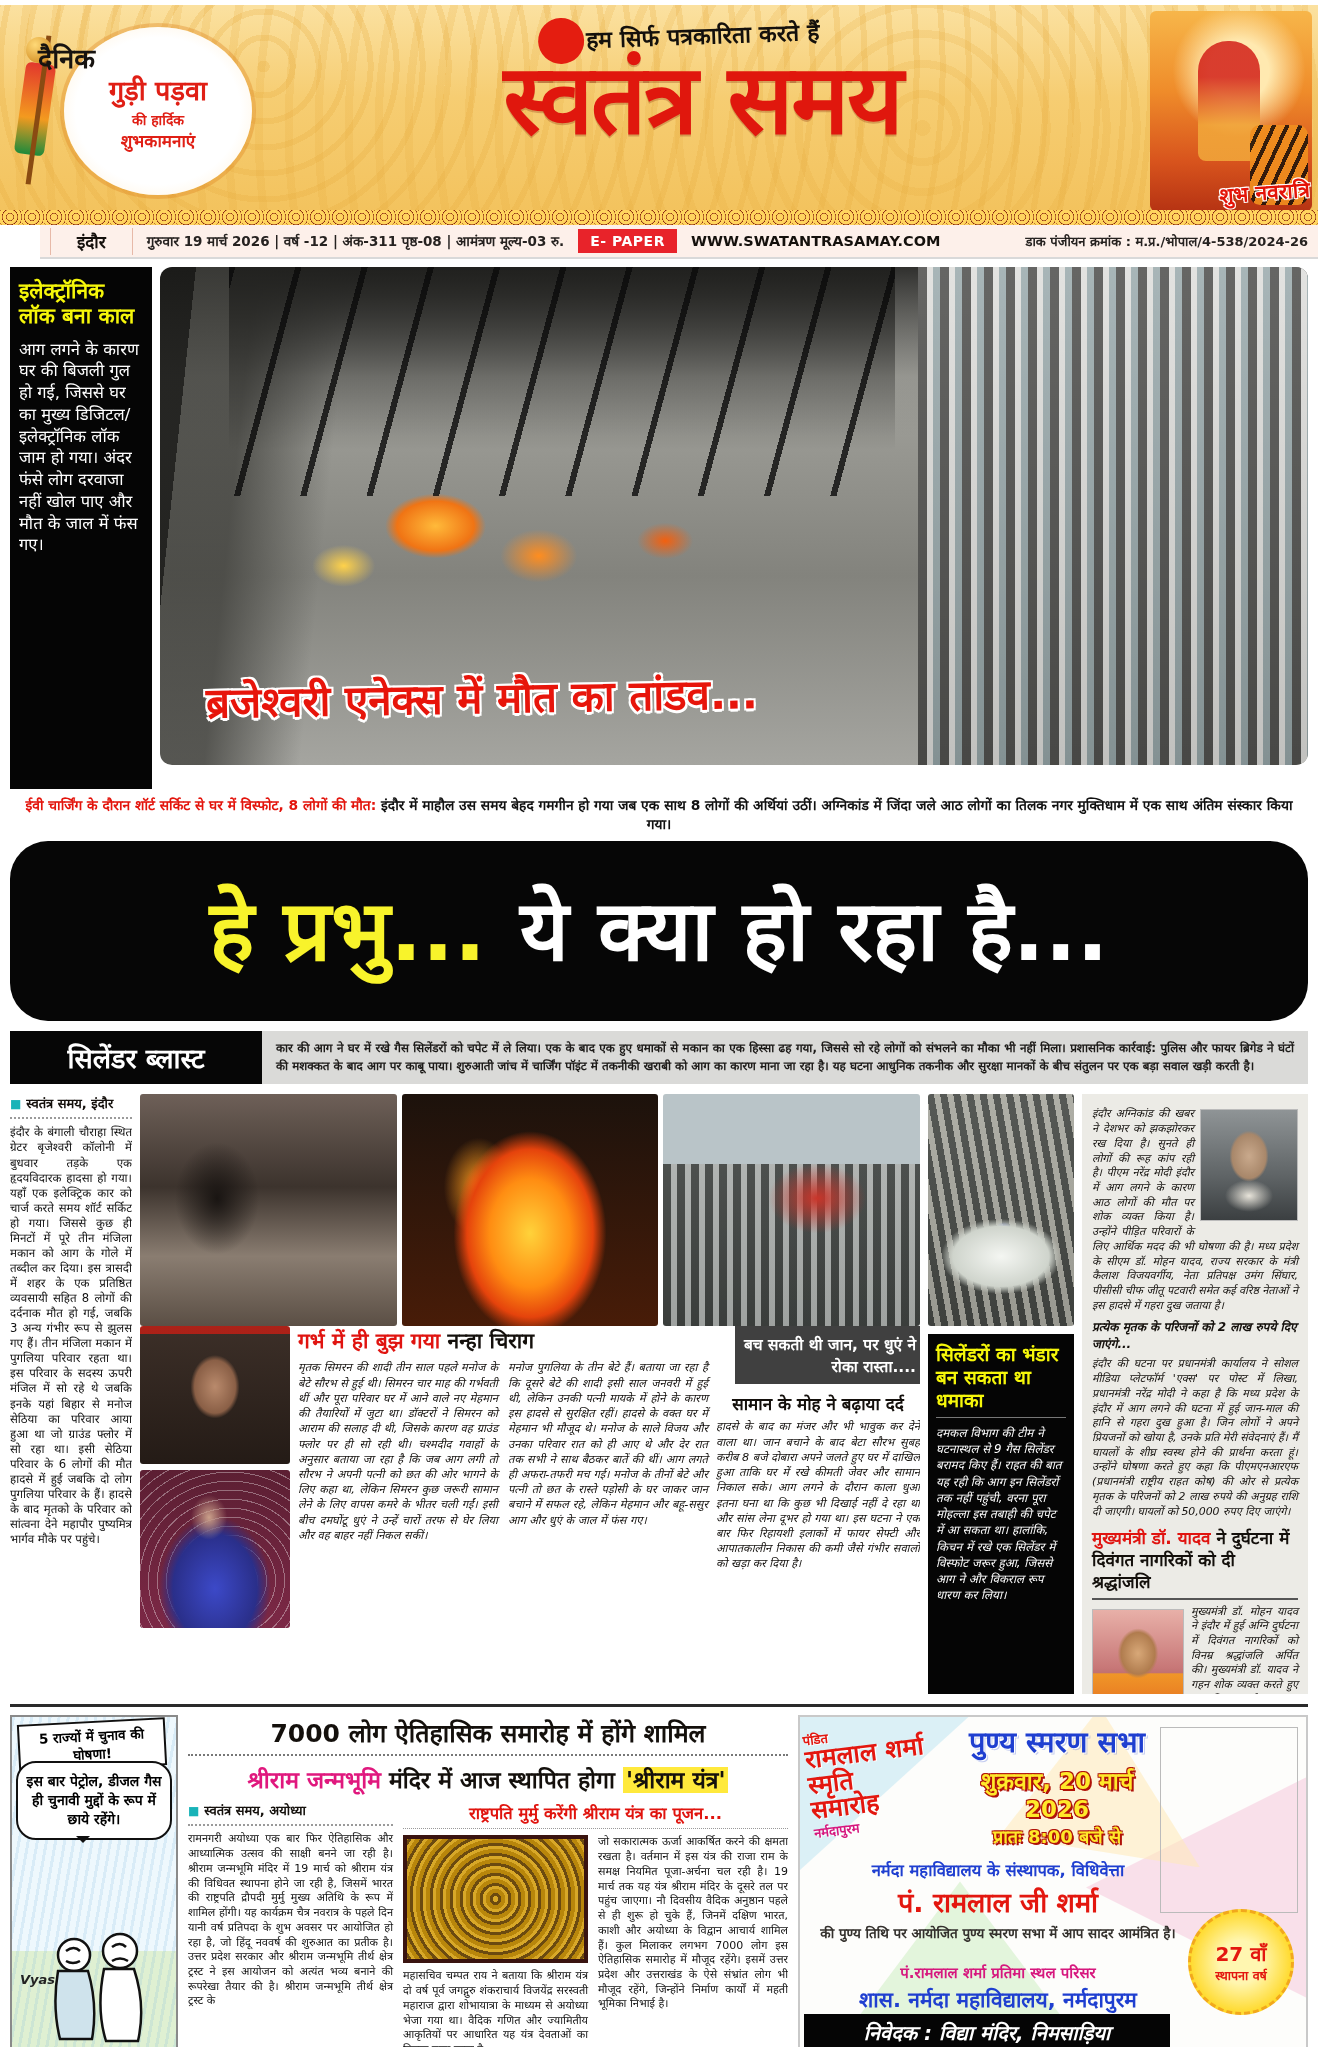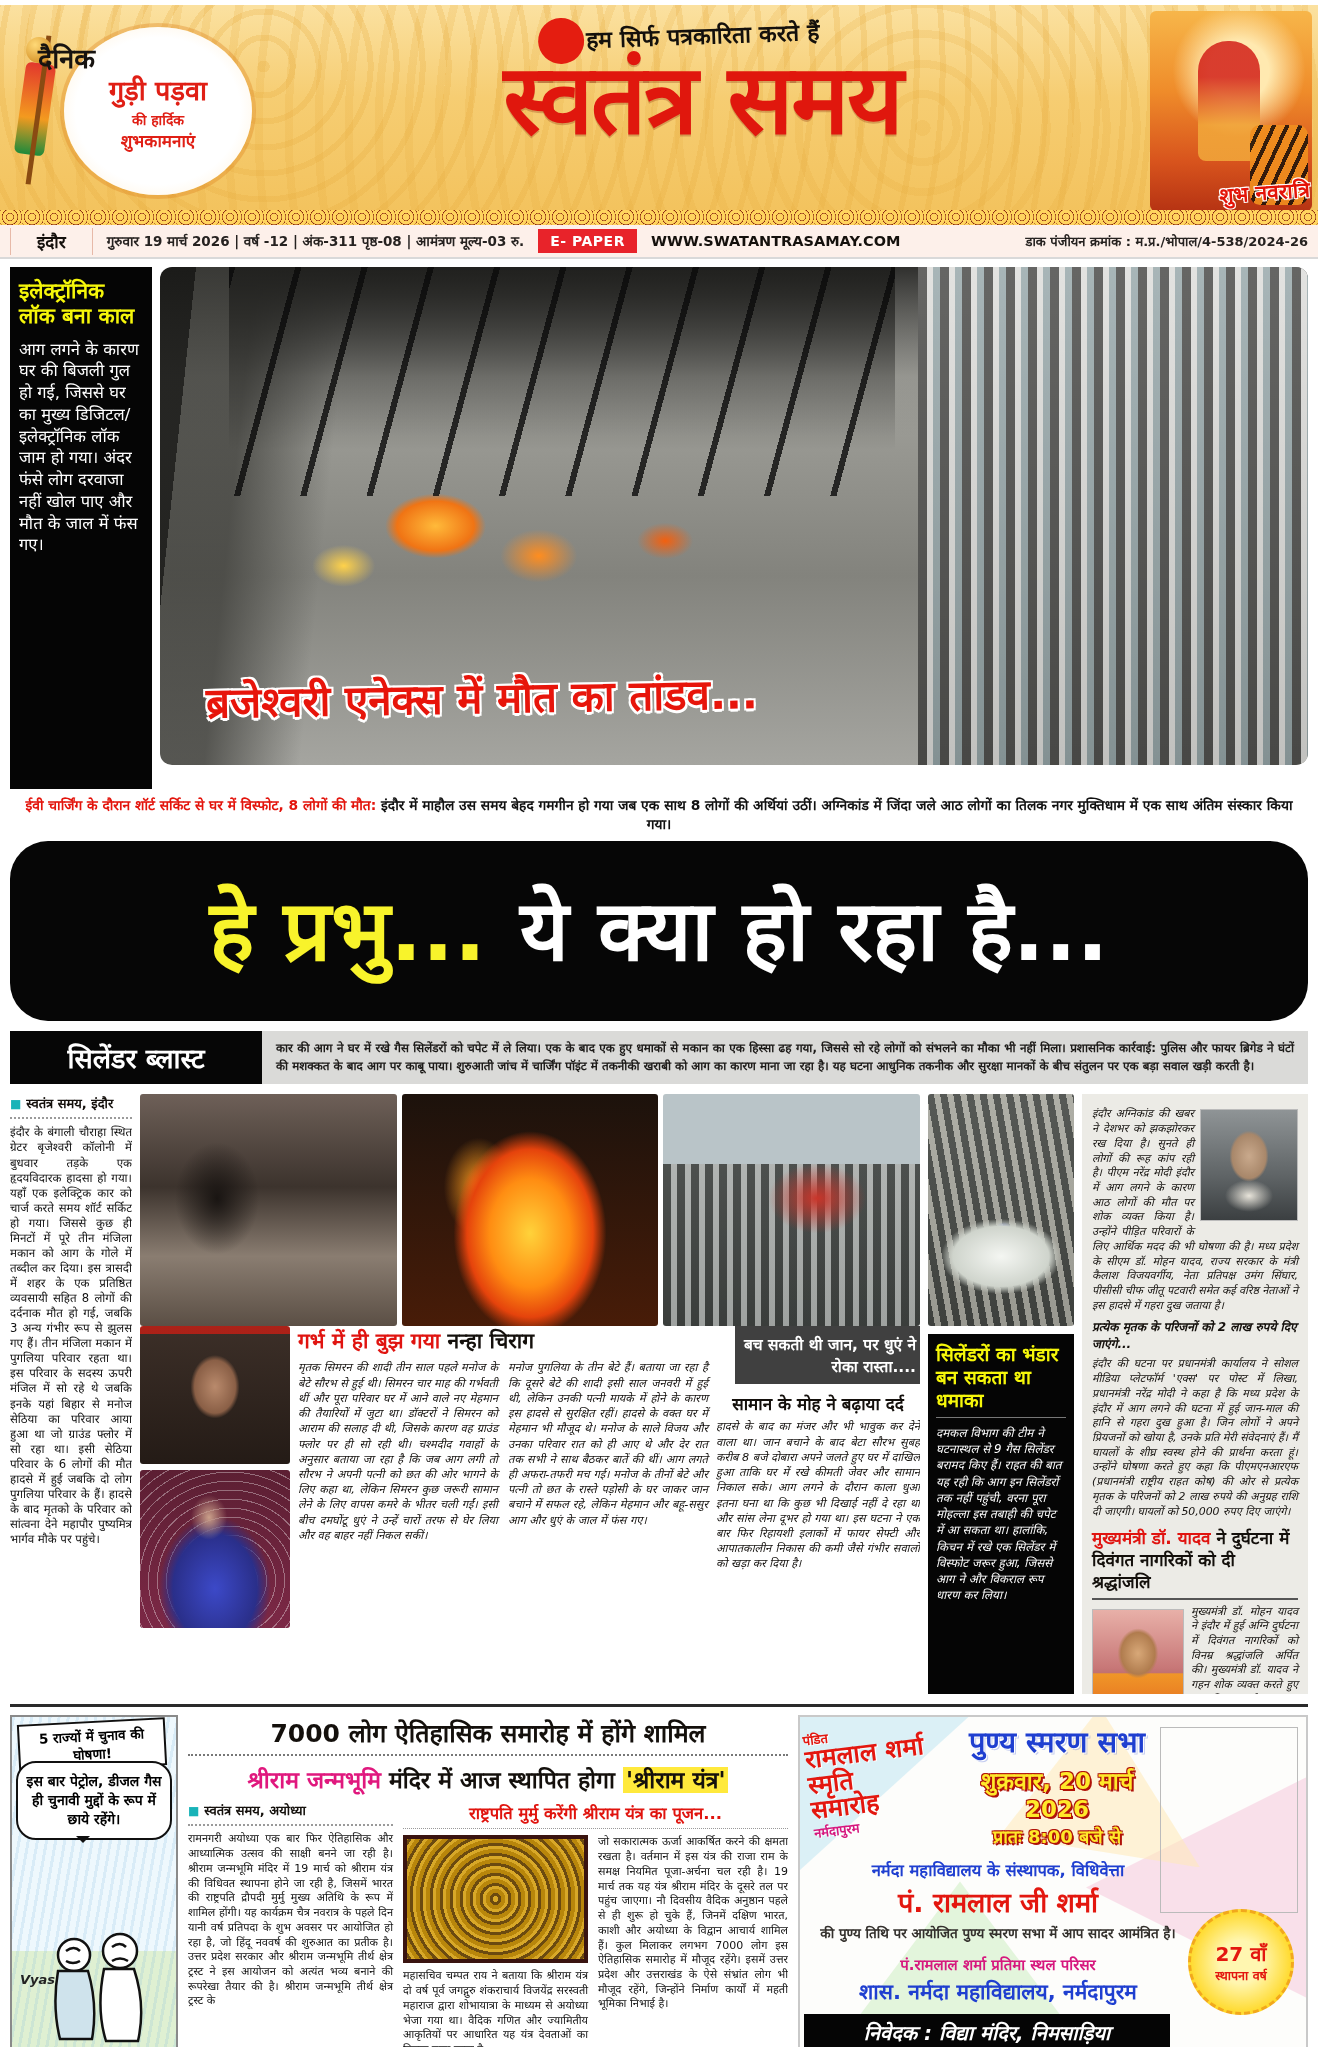--- a/index.html
+++ b/index.html
@@ -37,21 +37,21 @@
   .m-right .figure { position:absolute; left:48px; top:30px; width:62px; height:120px; background:linear-gradient(180deg,#d21f17 30%, #f2a93b 70%); border-radius:30px 30px 8px 8px; opacity:.85; }
   .m-right .tiger { position:absolute; right:4px; bottom:6px; width:58px; height:80px; border-radius:10px;
     background:repeating-linear-gradient(115deg,#f08f1e 0 8px,#22150a 8px 12px); opacity:.9; }
   .m-navratri { position:absolute; right:8px; bottom:4px; font-size:21px; font-weight:800; color:#e41408; transform:rotate(-4deg);
     text-shadow:-1px -1px 0 #fff,1px -1px 0 #fff,-1px 1px 0 #fff,1px 1px 0 #fff; z-index:2; }
   .diya-strip { height:15px; background:#7c1206; position:relative; }
   .diya-strip::before { content:""; position:absolute; inset:0;
     background:repeating-radial-gradient(circle at 10px 7px, #ffd45e 0 3px, rgba(255,212,94,0) 4px 0), repeating-linear-gradient(90deg, transparent 0 18px, rgba(255,255,255,.08) 18px 20px); background-size:22px 15px; }
 
   
-  .dateline { height:34px; display:flex; align-items:center; background:#fdf0ea; border-bottom:2px solid #d9d9d9; padding:0 10px; gap:14px; }
+  .dateline { height:34px; display:flex; align-items:center; background:#fdf0ea; border-bottom:2px solid #d9d9d9; padding:0 10px; gap:14px;margin-left:40px; }
   .dl-city { font-size:17px; font-weight:800; color:#14100c; padding:2px 26px; border-left:1px solid #e7b9a8; border-right:1px solid #e7b9a8; }
   .dl-issue { font-size:13.5px; font-weight:700; color:#262220; }
   .dl-epaper { background:#e8232a; color:#fff; font-weight:800; font-size:14px; padding:4px 12px; letter-spacing:.5px; }
   .dl-web { font-size:14.5px; font-weight:800; color:#14100c; }
   .dl-postal { margin-left:auto; font-size:13px; font-weight:800; color:#262220; }
 
   
   .top-story { display:flex; gap:8px; margin:8px 10px 0; }
   .lock-box { width:142px; background:#050505; color:#fff; padding:12px 9px; height:522px; }
   .lock-title { color:#f6f70a; font-size:21px; font-weight:800; line-height:1.18; }
@@ -203,21 +203,21 @@
   .ad-head { margin:4px 150px 0 158px; text-align:center; }
   .ad-title { color:#1f3fd0; font-size:29px; font-weight:800; text-shadow:1px 1px 0 #fff, 2px 2px 0 rgba(31,63,208,.25); }
   .ad-date { color:#ffe92a; font-size:23px; font-weight:800; margin-top:4px;
     text-shadow:-1px -1px 0 #b01208, 1px -1px 0 #b01208, -1px 1px 0 #b01208, 2px 2px 0 #b01208; }
   .ad-time { color:#ffe92a; font-size:18px; font-weight:800; margin-top:2px;
     text-shadow:-1px -1px 0 #b01208, 1px -1px 0 #b01208, -1px 1px 0 #b01208, 2px 2px 0 #b01208; }
   .ad-lines { margin:10px 120px 0 10px; text-align:center; }
   .ad-l1 { color:#1f3fd0; font-size:16.5px; font-weight:800; }
   .ad-name { color:#e3170f; font-size:27px; font-weight:800; margin-top:2px; }
   .ad-l2 { color:#33302c; font-size:13.5px; font-weight:800; margin-top:4px; }
-  .ad-venue { color:#d6187e; font-size:15px; font-weight:800; margin-top:12px; }
+  .ad-venue { color:#d6187e; font-size:15px; font-weight:800; margin-top:20px; }
   .ad-college { color:#1f3fd0; font-size:21px; font-weight:800; margin-top:3px; }
   .ad-burst { position:absolute; right:12px; bottom:40px; width:106px; height:106px; border-radius:50%;
     background:radial-gradient(circle,#fff6b0 30%, #ffd824 75%); border:3px dashed #f2a81c;
     display:flex; flex-direction:column; align-items:center; justify-content:center; color:#e3170f; font-weight:800; }
   .ad-burst .y1 { font-size:20px; }
   .ad-burst .y2 { font-size:12.5px; }
   .ad-footer { position:absolute; left:4px; right:136px; bottom:4px; background:#050505; color:#fff; font-style:italic; font-weight:800;
     font-size:20px; text-align:center; padding:5px 2px; }
 
   

